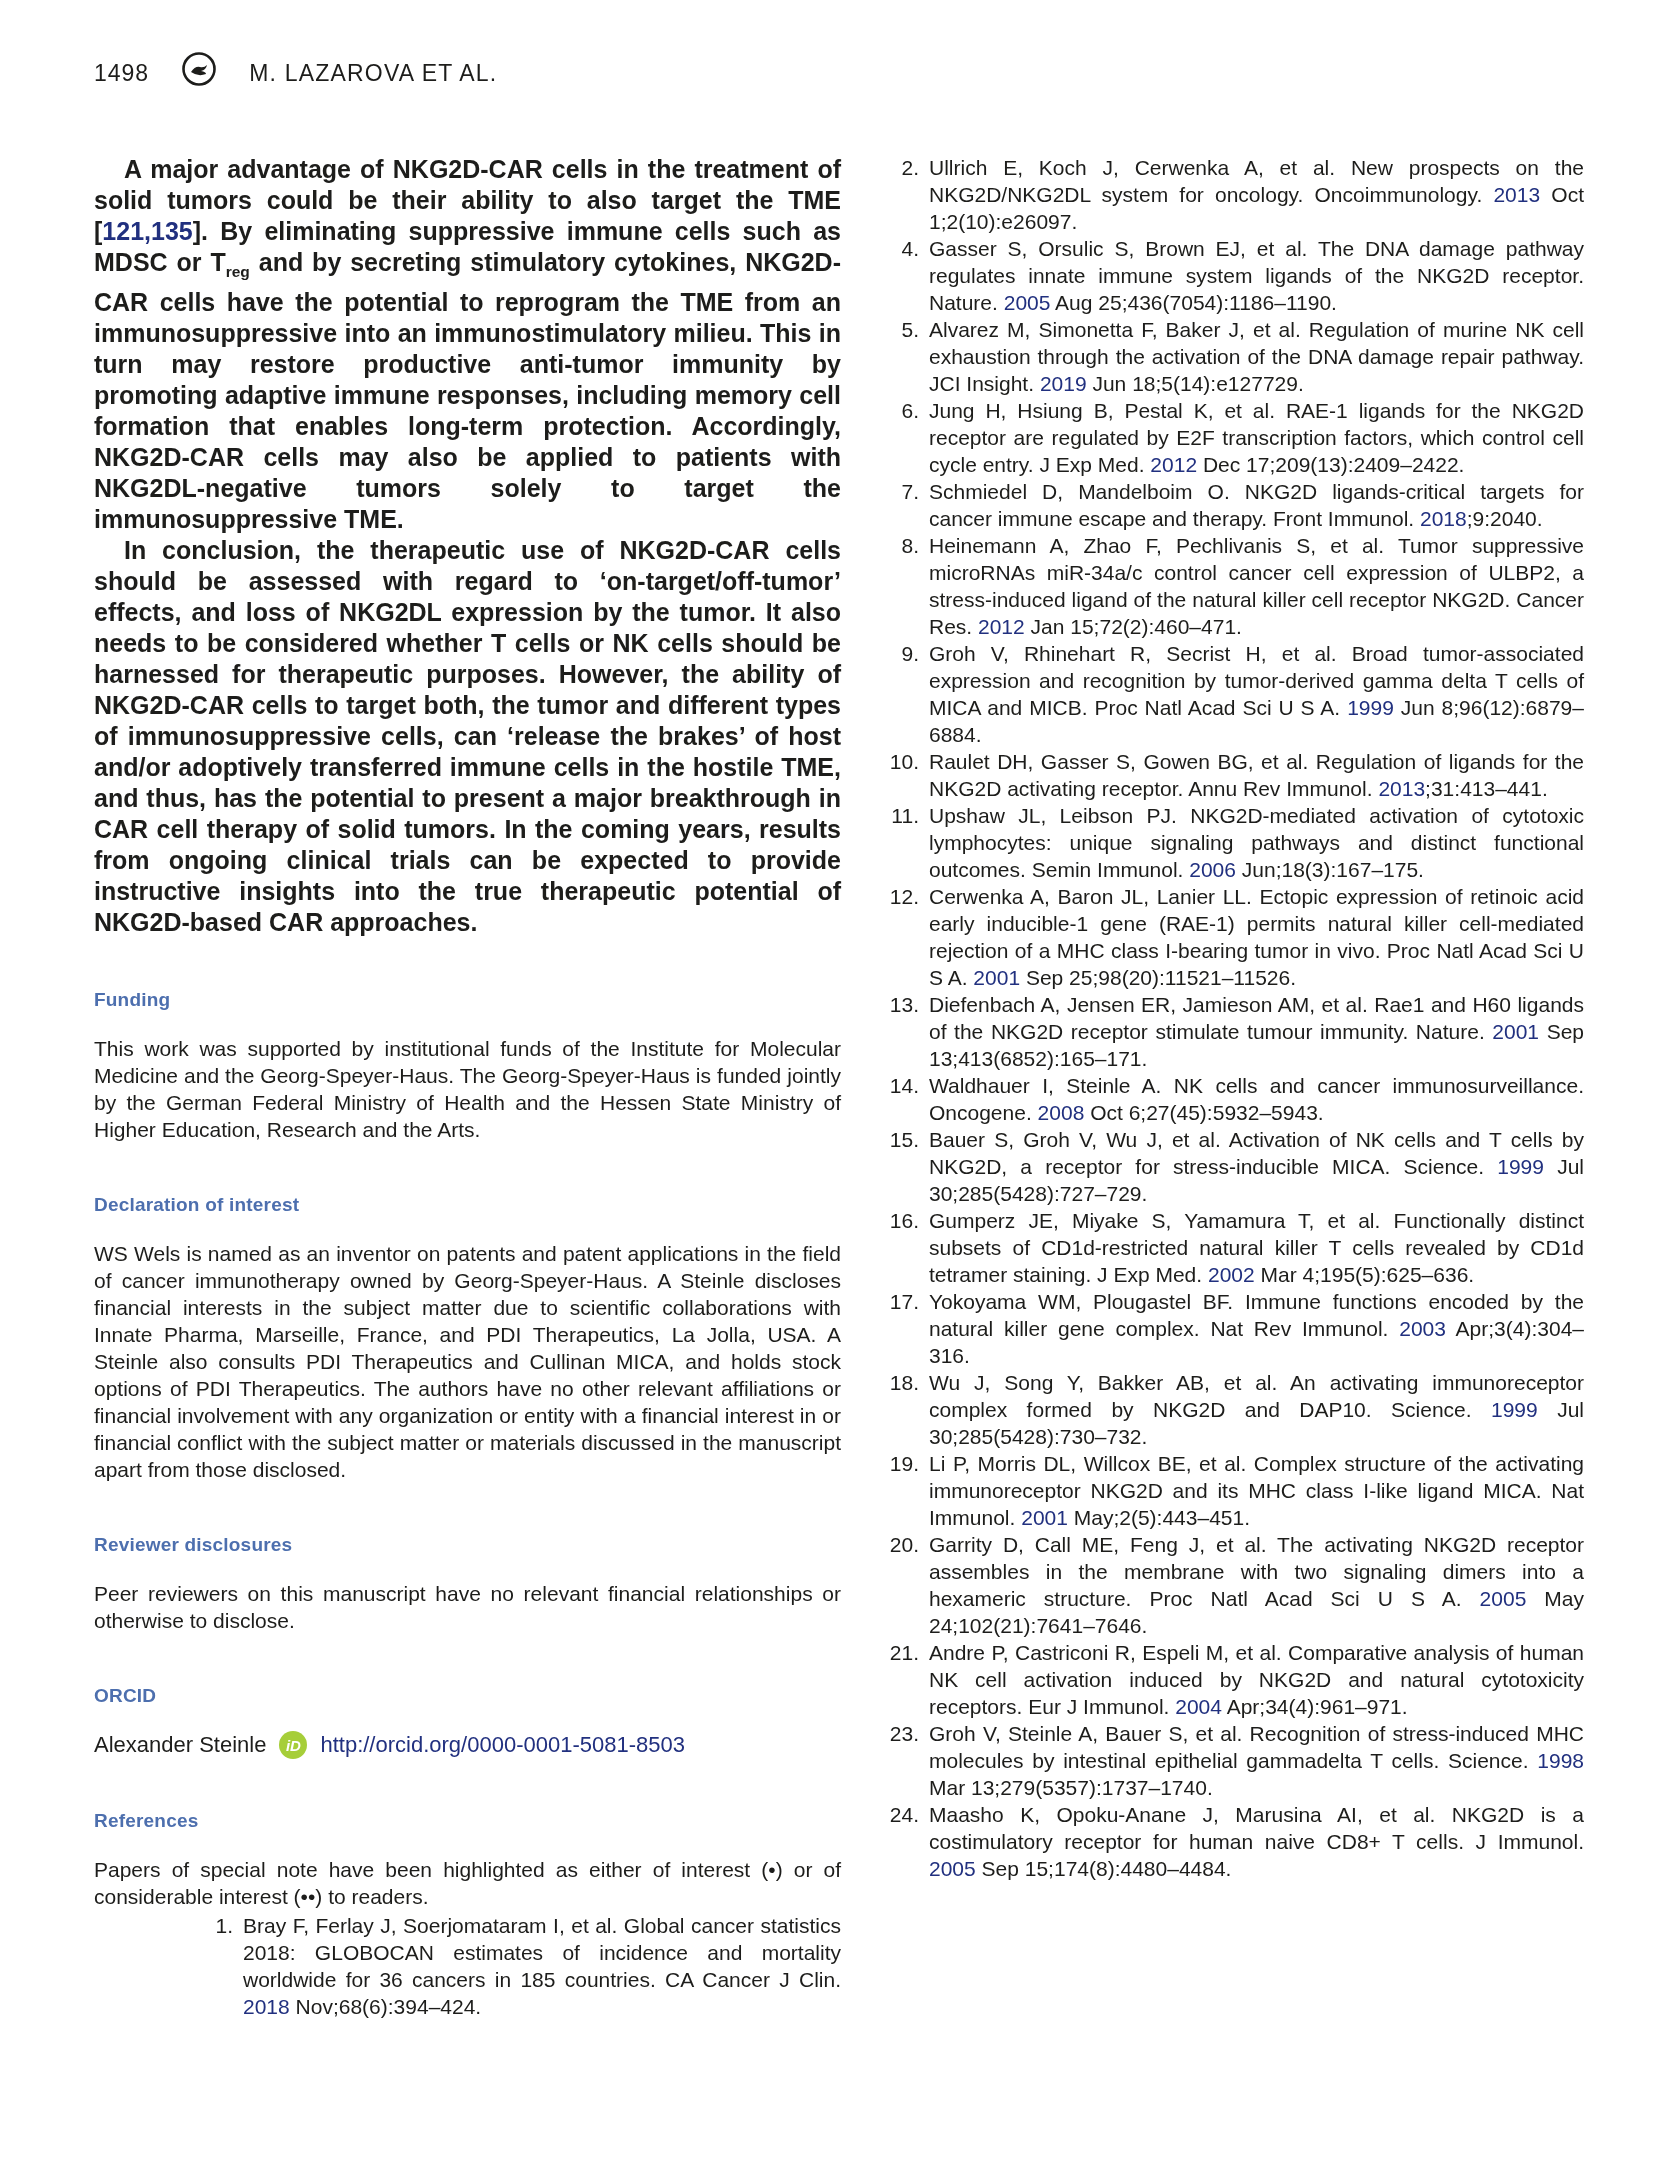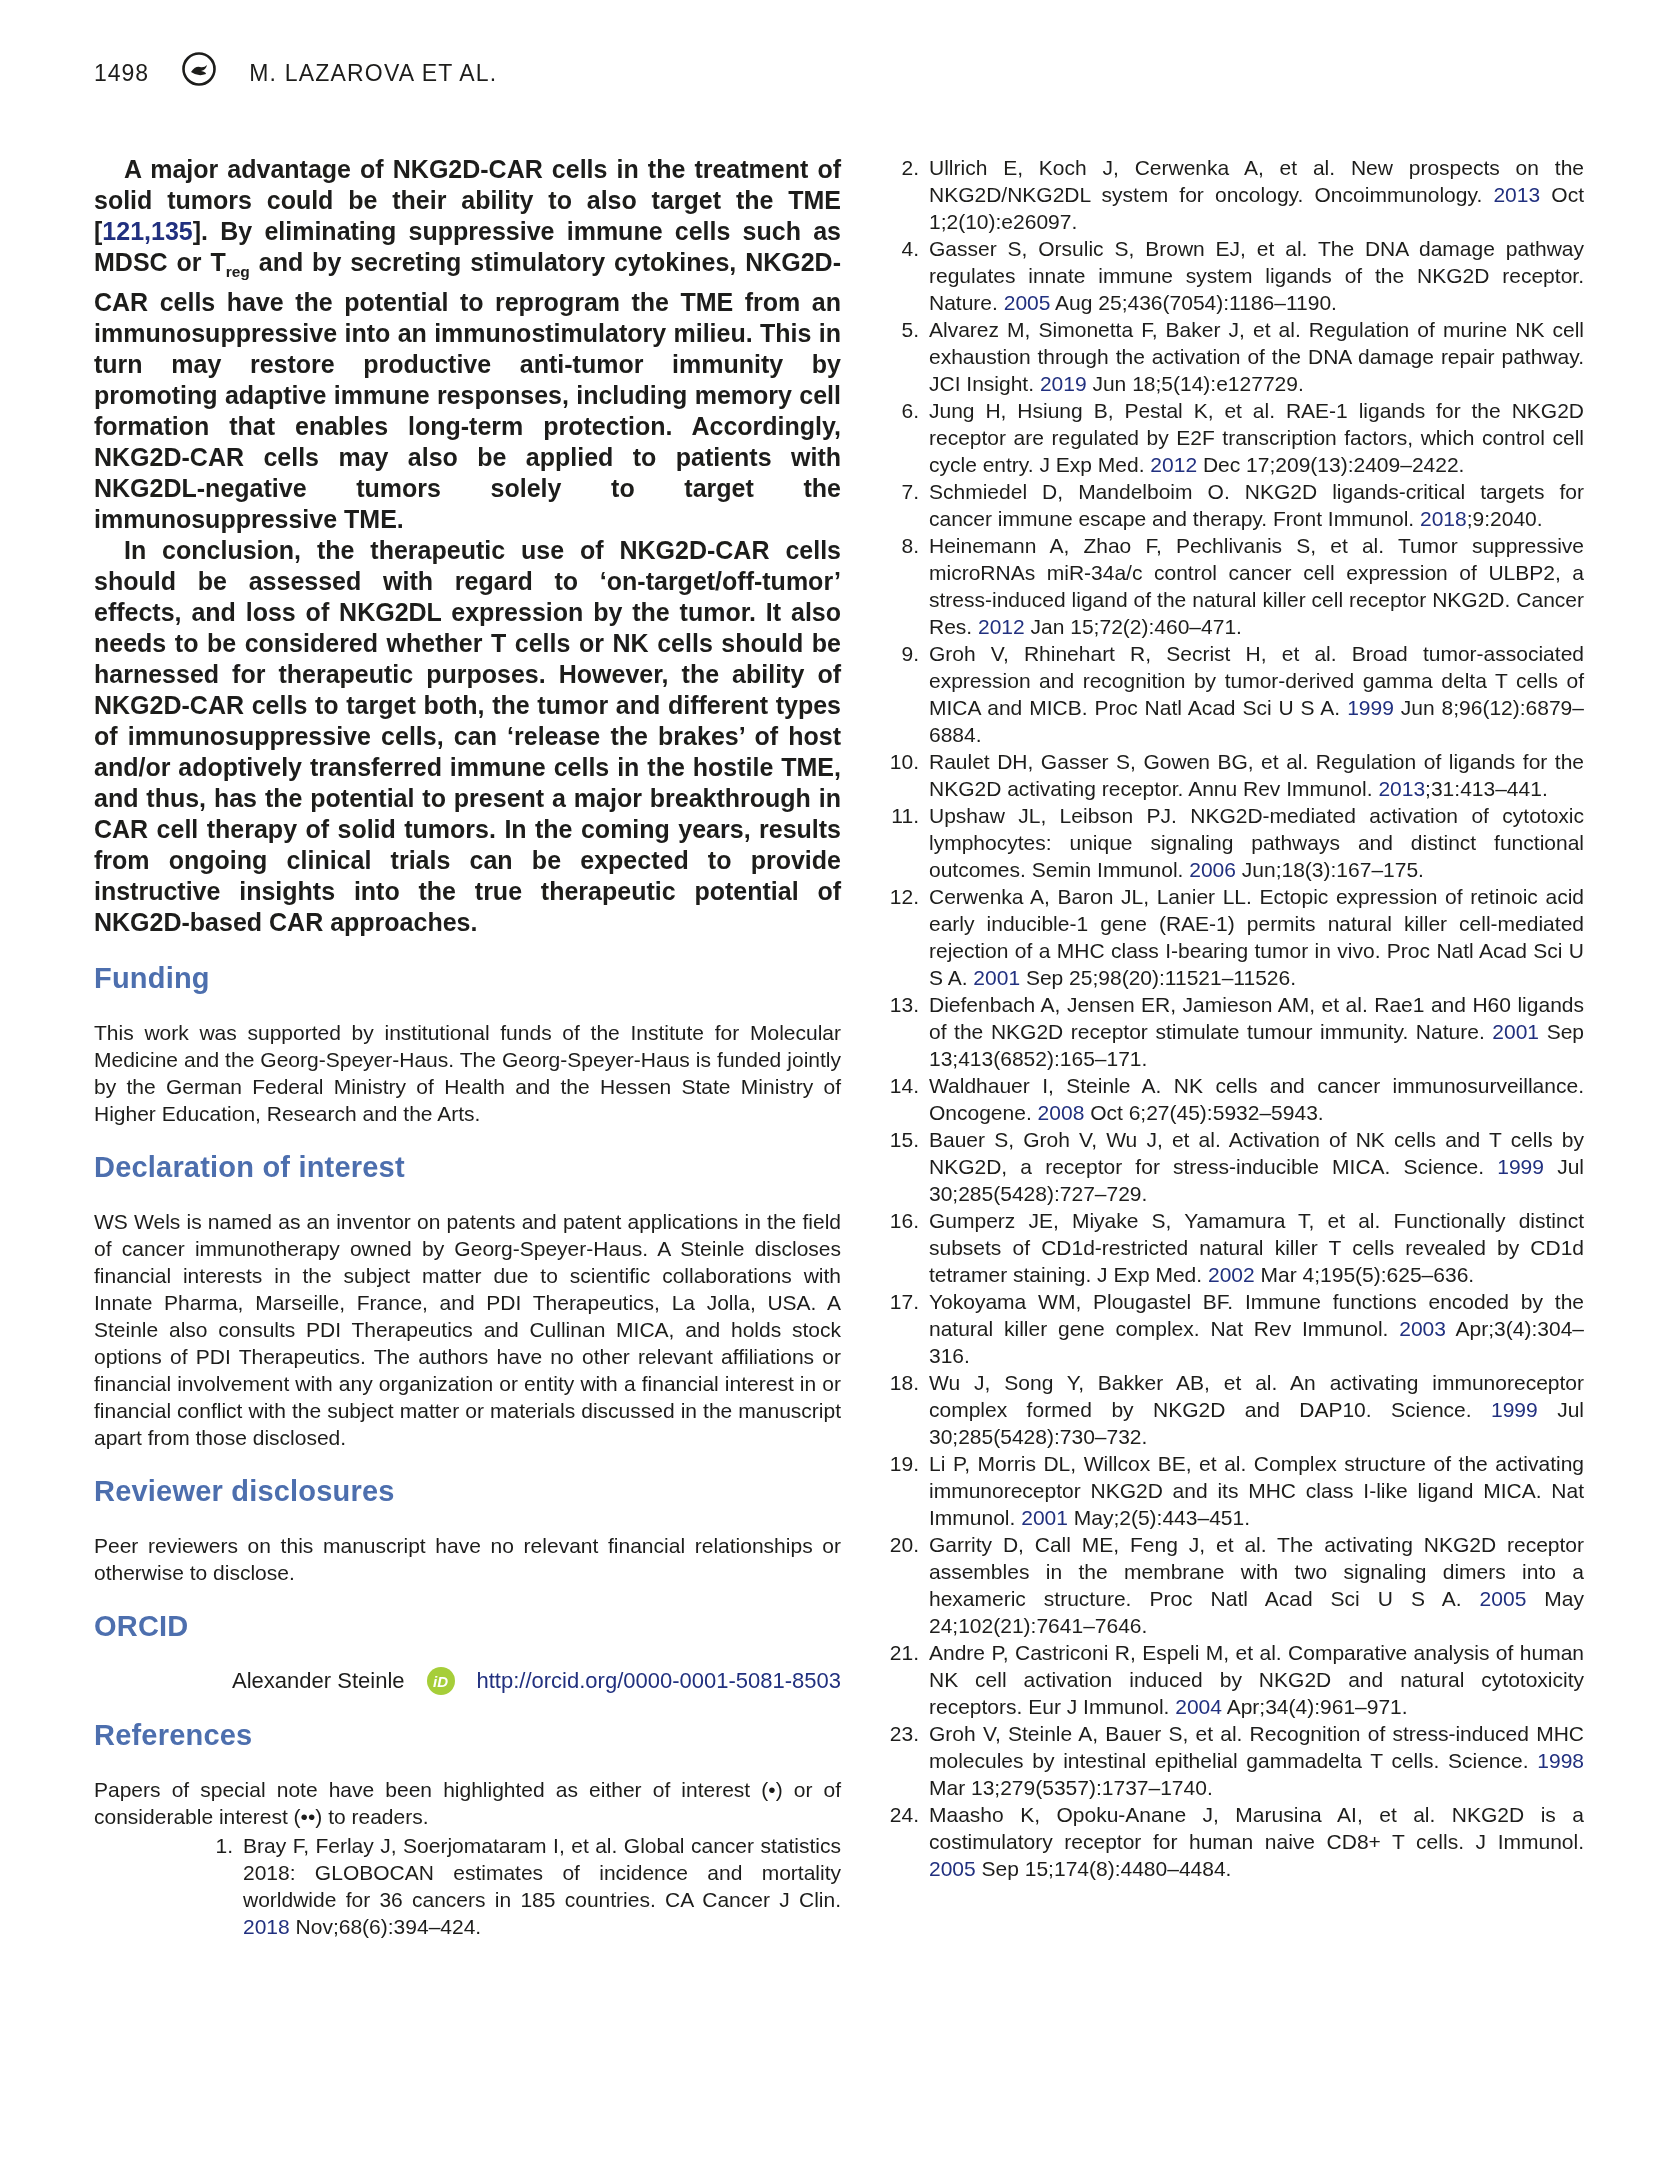--- a/index.html
+++ b/index.html
@@ -48,38 +48,37 @@
     font-weight: bold;
   }
   .body-para + .body-para { margin-top: 0; }
 
   sub { font-size: 0.62em; }
 
   .link { color: #21307f; }
 
   h2.section-heading {
     color: #4d6fae;
-    font-size: 29px;
+    font-size: 19px;
     font-weight: bold;
-    margin: 24px 0 24px 0;
+    margin: 51px 0 24px 0;
     letter-spacing: 0.2px;
   }
   .small-para {
     font-size: 21px;
     line-height: 27px;
     text-align: justify;
     margin: 0;
   }
   .orcid-line {
     display: flex;
     align-items: center;
-    gap: 22px;
+    gap: 13px;
     font-size: 22px;
     margin: 0;
-    justify-content: flex-end;
   }
   .orcid-badge {
     width: 28px; height: 28px;
     border-radius: 50%;
     background: #a6ce39;
     color: #ffffff;
     font-size: 15px;
     font-weight: bold;
     display: inline-flex;
     align-items: center;

